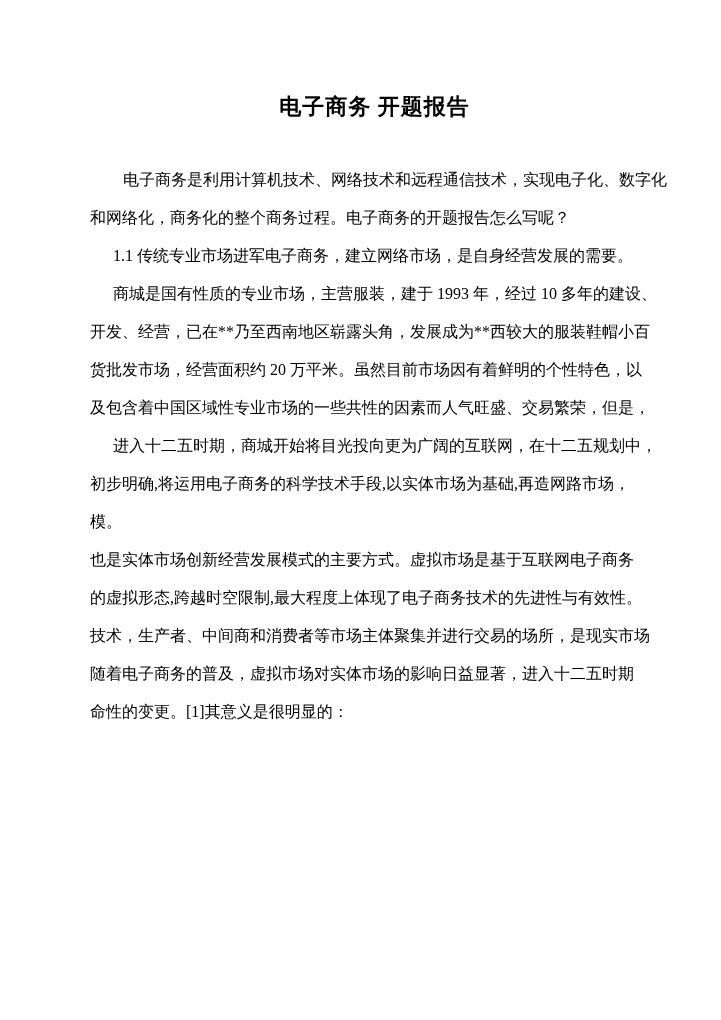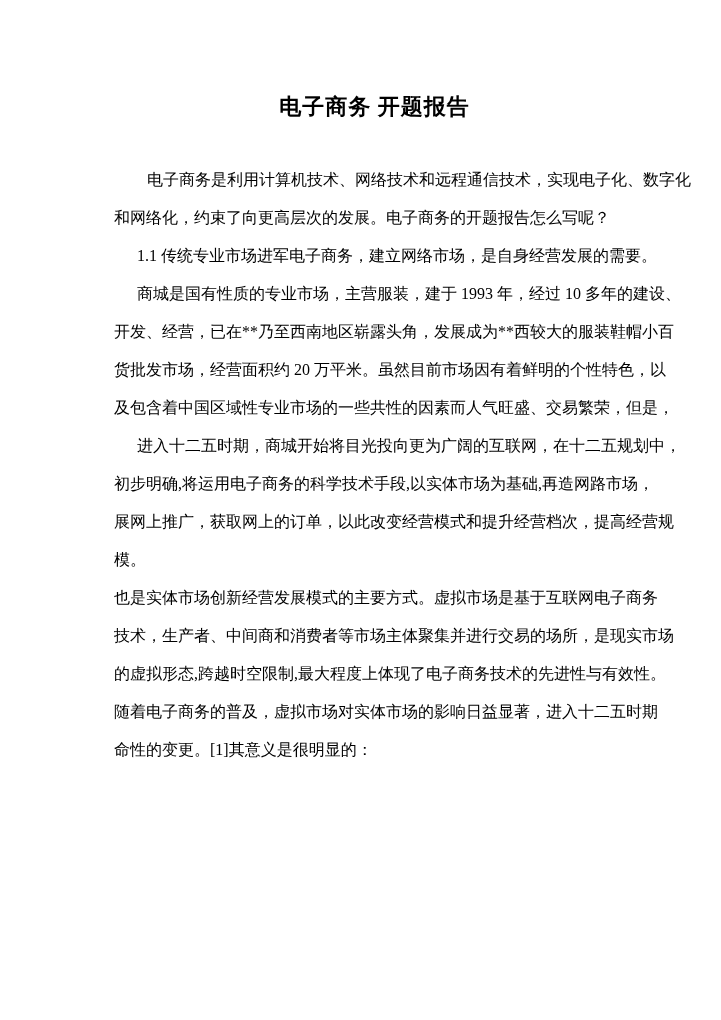--- a/index.html
+++ b/index.html
@@ -26,48 +26,46 @@
     font-weight: bold;
     letter-spacing: 1px;
     line-height: 34px;
     margin-left: 14px;
   }
   .doc-body {
     position: absolute;
     top: 161px;
     left: 90px;
     width: 545px;
-    margin-left: 24px;
   }
   .line {
     height: 38px;
     line-height: 38px;
     font-size: 16px;
     white-space: nowrap;
     letter-spacing: 0px;
   }
   .indent-2 { text-indent: 33px; }  
   .indent-1 { text-indent: 23px; }  
 </style>
 </head>
 <body>
 
 <div class="page">
   <div class="doc-title">电子商务 开题报告</div>
   <div class="doc-body">
     <div class="line indent-2">电子商务是利用计算机技术、网络技术和远程通信技术，实现电子化、数字化</div>
-    <div class="line">和网络化，约束了向更高层次的发展。电子商务的开题报告怎么写呢？</div>
+    <div class="line">和网络化，商务化的整个商务过程。电子商务的开题报告怎么写呢？</div>
     <div class="line indent-1">1.1 传统专业市场进军电子商务，建立网络市场，是自身经营发展的需要。</div>
     <div class="line indent-1">商城是国有性质的专业市场，主营服装，建于 1993 年，经过 10 多年的建设、</div>
     <div class="line">开发、经营，已在**乃至西南地区崭露头角，发展成为**西较大的服装鞋帽小百</div>
     <div class="line">货批发市场，经营面积约 20 万平米。虽然目前市场因有着鲜明的个性特色，以</div>
     <div class="line">及包含着中国区域性专业市场的一些共性的因素而人气旺盛、交易繁荣，但是，</div>
     <div class="line indent-1">进入十二五时期，商城开始将目光投向更为广阔的互联网，在十二五规划中，</div>
     <div class="line">初步明确,将运用电子商务的科学技术手段,以实体市场为基础,再造网路市场，</div>
-    <div class="line">展网上推广，获取网上的订单，以此改变经营模式和提升经营档次，提高经营规</div>
     <div class="line">模。</div>
     <div class="line">也是实体市场创新经营发展模式的主要方式。虚拟市场是基于互联网电子商务</div>
+    <div class="line">的虚拟形态,跨越时空限制,最大程度上体现了电子商务技术的先进性与有效性。</div>
     <div class="line">技术，生产者、中间商和消费者等市场主体聚集并进行交易的场所，是现实市场</div>
-    <div class="line">的虚拟形态,跨越时空限制,最大程度上体现了电子商务技术的先进性与有效性。</div>
     <div class="line">随着电子商务的普及，虚拟市场对实体市场的影响日益显著，进入十二五时期</div>
     <div class="line">命性的变更。[1]其意义是很明显的：</div>
   </div>
 </div>
 
 </body></html>

